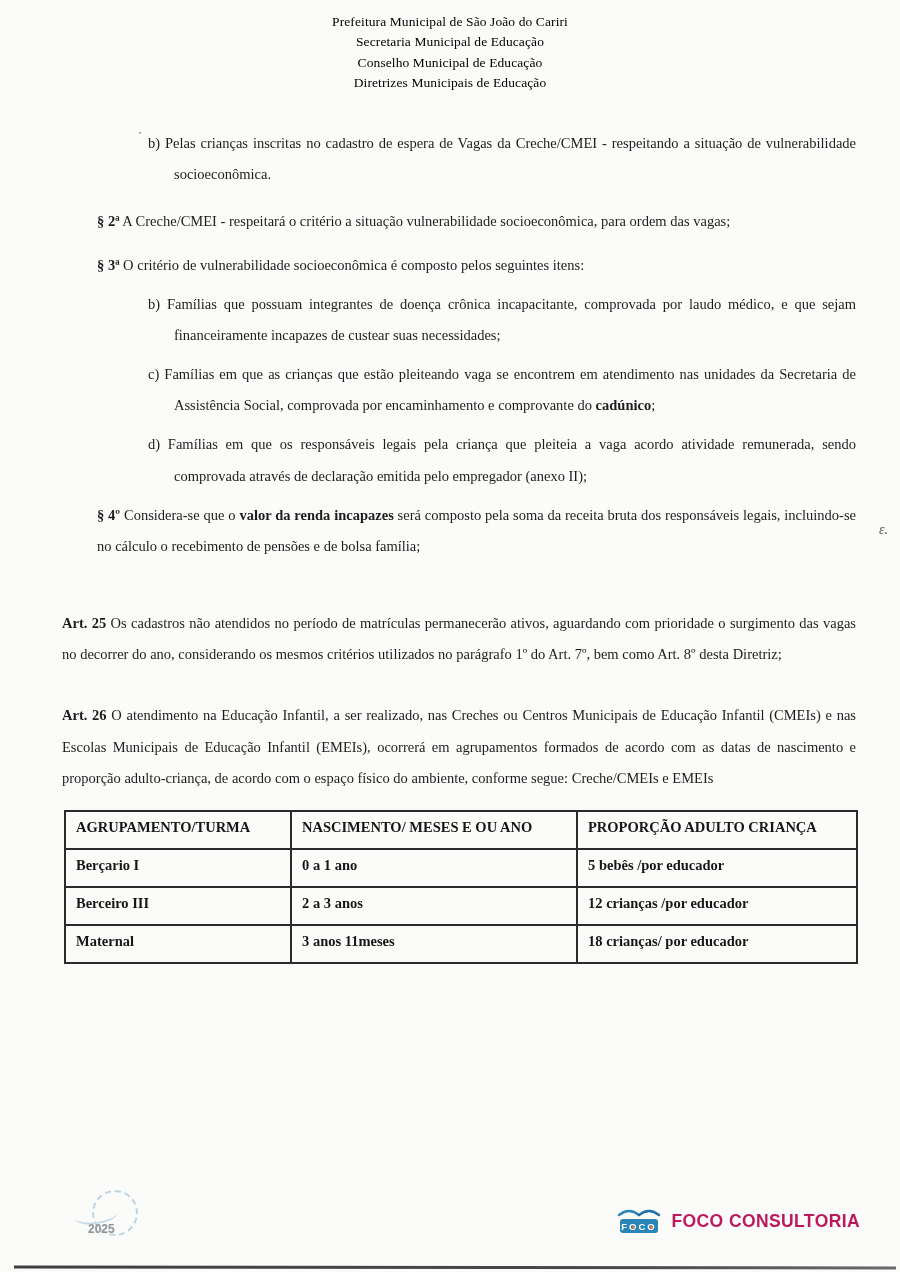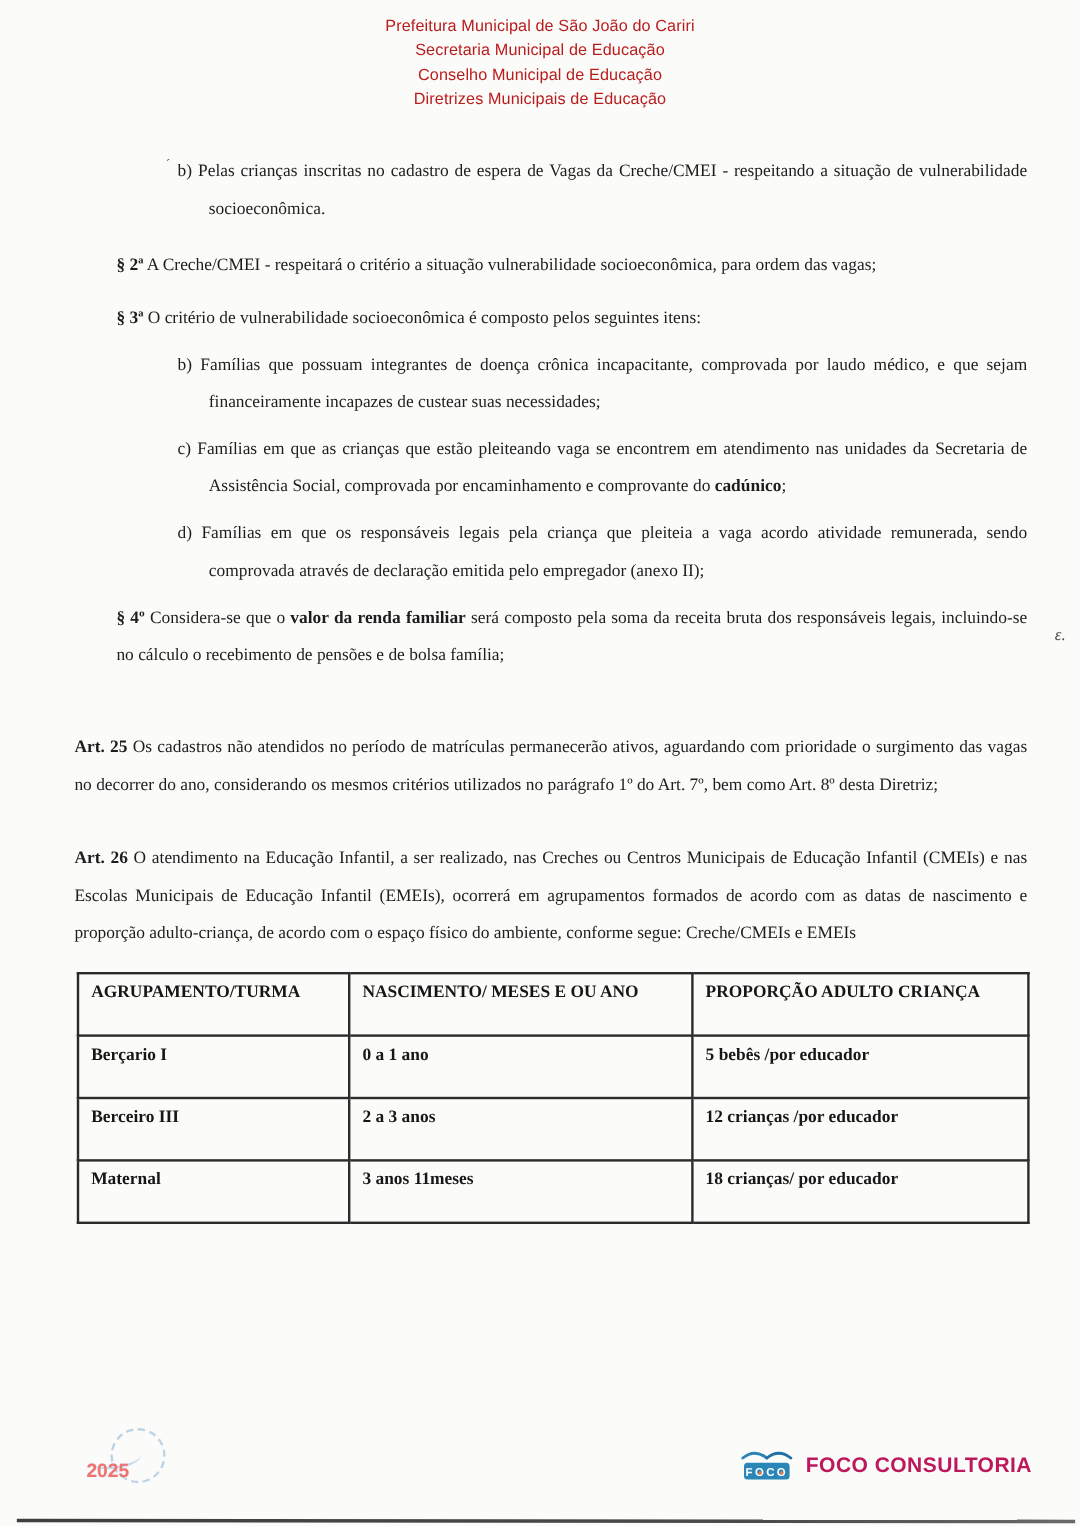--- a/index.html
+++ b/index.html
@@ -10,23 +10,23 @@
     font-family:"Liberation Serif", serif;
     color:#1d1d1d;
     overflow:hidden;
   }
   .page { position:absolute; inset:0; }
 
   
   .doc-header {
     position:absolute; top:12px; left:0; right:0;
     text-align:center;
-    font-family:Liberation Sans, sans-serif;
+    font-family:Liberation Serif, serif;
     font-size:13.5px; line-height:1.5;
-    color:#b91c1c; letter-spacing:.1px;
+    color:#000000; letter-spacing:.1px;
   }
 
   
   .doc-body {
     position:absolute; left:62px; right:44px; top:128px;
     font-size:14.5px; text-align:justify;
   }
   .para { line-height:2.15; margin-bottom:10px; }
   .p-sec  { margin-left:35px; }
   .p-item { margin-left:86px; padding-left:26px; text-indent:-26px; }
@@ -36,41 +36,41 @@
   .agtable {
     border-collapse:collapse;
     width:792px; margin-top:16px; margin-left:2px;
     font-weight:bold; font-size:14.5px; color:#161616;
     table-layout:fixed;
   }
   .agtable th, .agtable td {
     border:2px solid #2b2b2b;
     padding:7px 10px 9px 10px;
     text-align:left; vertical-align:top;
-    height:52px;
+    height:38px;
   }
   .agtable col.c1 { width:226px; }
   .agtable col.c2 { width:286px; }
   .agtable col.c3 { width:280px; }
 
   
   .stamp { position:absolute; left:70px; top:1190px; width:70px; height:58px; opacity:.75; }
   .stamp-circle {
     position:absolute; right:2px; top:0; width:46px; height:46px;
     border:2px dashed #a9c8e2; border-radius:50%;
   }
   .stamp-wave {
     position:absolute; left:4px; top:16px; width:44px; height:18px;
     border-bottom:2px solid #b5d0e6; border-radius:50%;
     transform:rotate(-8deg);
   }
   .stamp-year {
-    position:absolute; left:2px; bottom:12px;
+    position:absolute; left:18px; bottom:12px;
     font-family:"Liberation Sans", sans-serif;
-    font-size:16px; font-weight:bold; color:#ef4444;
+    font-size:12px; font-weight:bold; color:#737373;
     text-shadow:0 0 1px #b9d2e6;
   }
 
   
   .foco { position:absolute; right:40px; top:1206px; display:flex; align-items:center; gap:9px; }
   .foco-icon { width:46px; height:30px; position:relative; }
   .foco-text {
     font-family:"Liberation Sans", sans-serif;
     font-size:17.5px; font-weight:bold; letter-spacing:.4px;
     color:#be185d;
@@ -106,21 +106,21 @@
   <div class="doc-body">
     <span class="tick-mark">´</span>
 
     <div>
         <p class="para p-item" style="margin-bottom: 16px;"><span>b)  Pelas crianças inscritas no cadastro de espera de Vagas da Creche/CMEI - respeitando a situação de vulnerabilidade  socioeconômica.</span></p>
         <p class="para p-sec" style="margin-bottom: 12px;"><span style="font-weight: bold;">§ 2ª</span><span> A Creche/CMEI -  respeitará o critério a situação vulnerabilidade  socioeconômica,  para ordem das vagas;</span></p>
         <p class="para p-sec" style="margin-bottom: 8px;"><span style="font-weight: bold;">§ 3ª</span><span> O critério de vulnerabilidade  socioeconômica é composto pelos seguintes itens:</span></p>
         <p class="para p-item" style="margin-bottom: 8px;"><span>b)  Famílias que possuam integrantes de doença crônica incapacitante, comprovada por laudo médico, e que sejam financeiramente incapazes de custear suas necessidades;</span></p>
         <p class="para p-item" style="margin-bottom: 8px;"><span>c)  Famílias em que as crianças que estão pleiteando vaga se encontrem em atendimento nas unidades da Secretaria de Assistência Social,  comprovada por encaminhamento e comprovante do </span><span style="font-weight: bold;">cadúnico</span><span>;</span></p>
         <p class="para p-item" style="margin-bottom: 8px;"><span>d)  Famílias em que os responsáveis legais pela criança que pleiteia a vaga acordo atividade remunerada, sendo comprovada através de declaração emitida pelo empregador (anexo II);</span></p>
-        <p class="para p-sec" style="margin-bottom: 0px;"><span style="font-weight: bold;">§ 4º</span><span> Considera-se que o </span><span style="font-weight: bold;">valor da renda familiar</span><span>  será composto pela soma da receita bruta dos responsáveis legais, incluindo-se  no cálculo o recebimento de pensões e de bolsa família;</span></p>
+        <p class="para p-sec" style="margin-bottom: 0px;"><span style="font-weight: bold;">§ 4º</span><span> Considera-se que o </span><span style="font-weight: bold;">valor da renda incapazes</span><span>  será composto pela soma da receita bruta dos responsáveis legais, incluindo-se  no cálculo o recebimento de pensões e de bolsa família;</span></p>
         <p class="para p-art" style="margin-top: 46px; margin-bottom: 0px;"><span style="font-weight: bold;">Art. 25</span><span> Os cadastros não atendidos no período de matrículas permanecerão ativos, aguardando com prioridade o surgimento das vagas no decorrer do ano, considerando os mesmos critérios utilizados no parágrafo 1º do Art. 7º, bem como Art. 8º desta Diretriz;</span></p>
         <p class="para p-art" style="margin-top: 30px; margin-bottom: 0px;"><span style="font-weight: bold;">Art. 26</span><span> O atendimento na Educação Infantil, a ser realizado, nas Creches ou Centros Municipais de Educação Infantil (CMEIs) e nas Escolas Municipais  de Educação Infantil (EMEIs), ocorrerá em agrupamentos formados de acordo com as datas de nascimento e proporção adulto-criança, de acordo com o espaço físico do ambiente, conforme segue: Creche/CMEIs e EMEIs</span></p>
       </div>
 
     <table class="agtable">
       <colgroup>
           <col class="c1">
           <col class="c2">
           <col class="c3">
         </colgroup>

